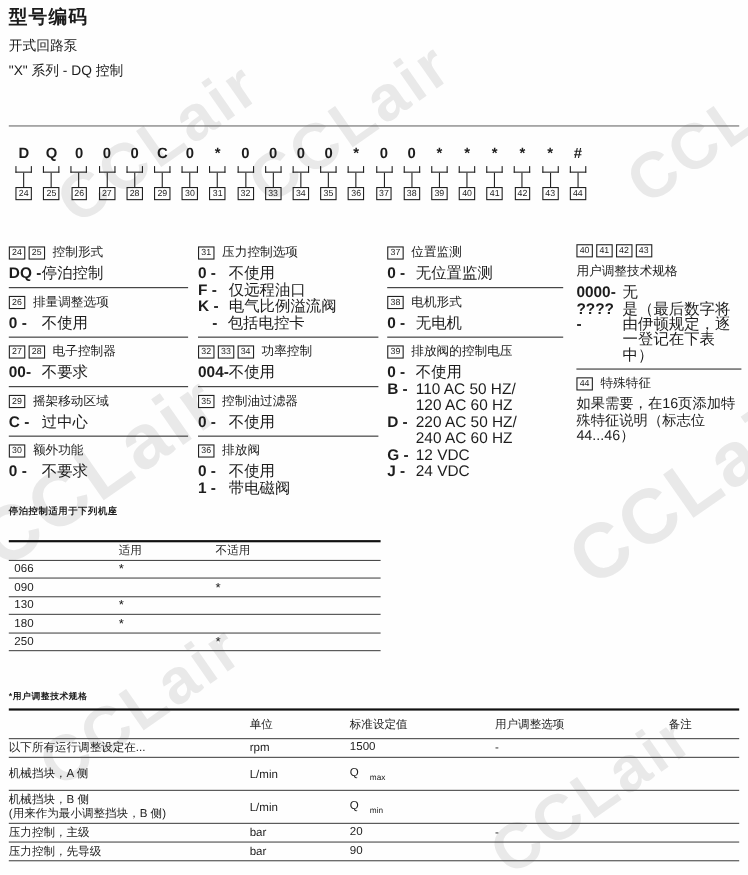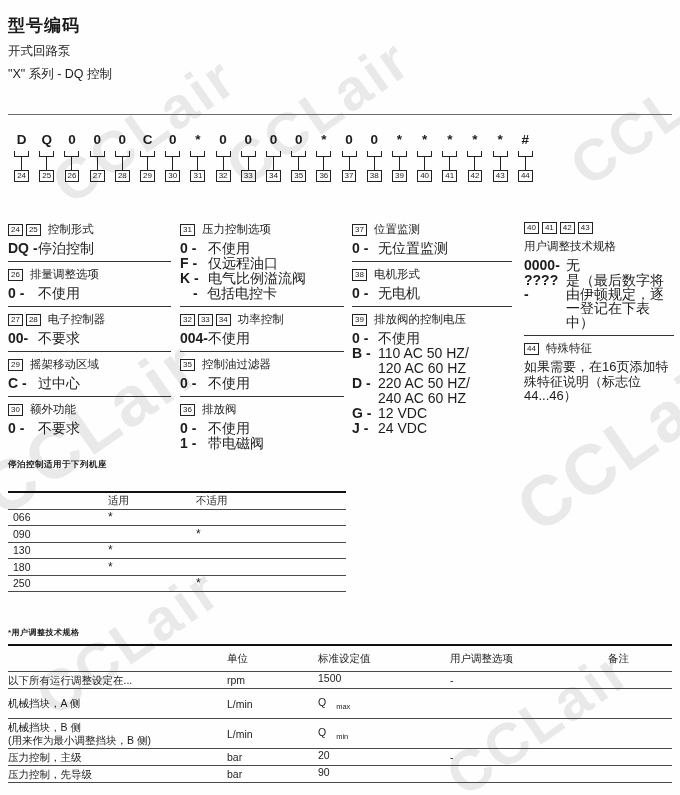--- a/index.html
+++ b/index.html
@@ -17,21 +17,21 @@
   }
   .wm-a{left:78px; top:150px; font-size:58px;}
   .wm-b{left:252px;top:132px; font-size:58px;}
   .wm-c{left:596px;top:132px; font-size:58px;}
   .wm-d{left:12px; top:452px; font-size:70px;}
   .wm-e{left:548px;top:468px; font-size:70px;}
   .wm-f{left:62px; top:662px; font-size:58px;}
   .wm-g{left:472px;top:742px; font-size:58px;}
 
   
-  .doc-header { position:absolute; left:8px; top:14px; z-index:1; }
+  .doc-header { position:absolute; left:8px; top:4px; z-index:1; }
   .doc-title { font-size:17px; font-weight:bold; letter-spacing:1px; }
   .doc-sub1 { font-size:12.5px; margin-top:6px; }
   .doc-sub2 { font-size:12.5px; margin-top:6px; }
   .top-rule { position:absolute; left:8px; top:114px; width:664px; height:1px; background:#6b6b6b; z-index:1; }
 
   
   .code-diagram { position:absolute; left:9px; top:131px; display:flex; z-index:1; }
   .code-col { width:25.2px; display:flex; flex-direction:column; align-items:center; }
   .code-char { font-size:13.5px; font-weight:bold; height:17px; line-height:17px; }
   .code-bracket { width:15px; height:6px; border:1px solid #222; border-top:none; margin-top:3px; }

